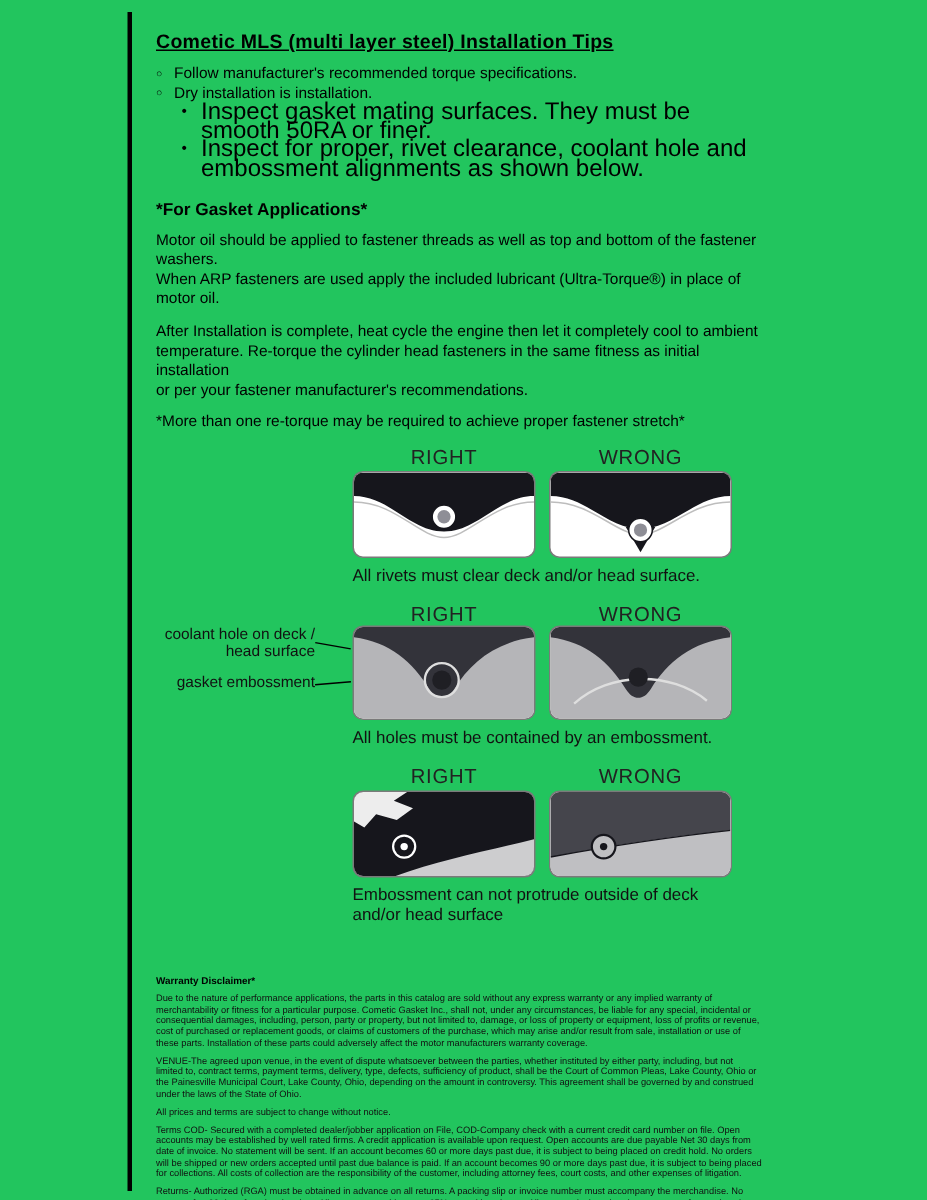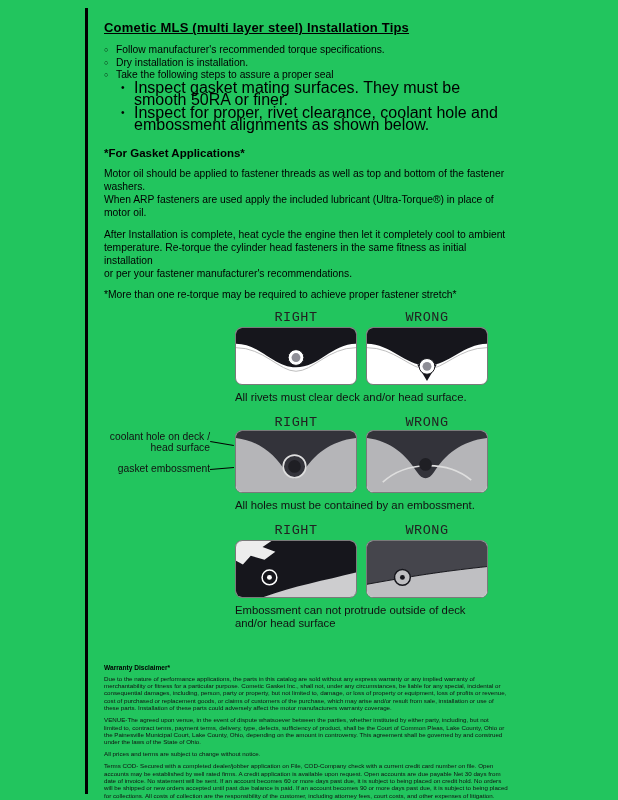--- a/index.html
+++ b/index.html
@@ -13,21 +13,21 @@
 
   .bullet { font-size:10.3px; line-height:12.5px; padding-left:12px; position:relative; }
   .bullet::before { content:"○"; position:absolute; left:0; top:0; font-size:7px; line-height:12.5px; }
   .sub-bullet { font-size:16px; line-height:12.5px; padding-left:30px; position:relative; }
   .sub-bullet::before { content:"•"; position:absolute; left:17px; top:0; font-size:10.3px; }
 
   .diesel-heading { font-size:11.5px; font-weight:bold; margin:15px 0 8px; }
   .para { font-size:10.3px; line-height:13px; margin-bottom:9px; }
   .note { font-size:10.3px; margin-top:5px; }
 
-  .diagram-labels { display:flex; gap:9px; margin-left:131px;font-family:Liberation Mono, monospace; }
+  .diagram-labels { display:flex; gap:9px; margin-left:131px; }
   .diagram-labels .dlabel { width:122px; text-align:center; font-size:13.5px; color:#222; letter-spacing:.5px; }
   .row1 .diagram-labels { margin-top:10px; }
   .row2 .diagram-labels { margin-top:11px; }
   .row3 .diagram-labels { margin-top:11px; }
 
   .boxes { display:flex; gap:9px; margin-left:131px; margin-top:2px; }
   .dbox { width:122px; border:1px solid #7a7a7a; border-radius:7px; overflow:hidden; background:#fff; }
   .dbox svg { display:block; width:100%; height:auto; }
 
   .caption { font-size:11.3px; color:#111; margin:6px 0 0 131px; width:262px; line-height:13px; }
@@ -50,21 +50,20 @@
 <div class="page">
   <div class="left-rule"></div>
 
   <div class="content">
 
     <div class="title">Cometic MLS (multi layer steel) Installation Tips</div>
 
     <div>
       <div class="bullet">Follow manufacturer's recommended torque specifications.</div>
       <div class="bullet">Dry installation is installation.</div>
-      <div class="bullet">Take the following steps to assure a proper seal</div>
       <div class="sub-bullet">Inspect gasket mating surfaces.  They must be smooth 50RA or finer.</div>
       <div class="sub-bullet">Inspect for proper, rivet clearance, coolant hole and embossment alignments as shown below.</div>
     </div>
 
     <div class="diesel-heading">*For Gasket Applications*</div>
 
     <div class="para">
       <div>Motor oil should be applied to fastener threads as well as top and bottom of the fastener washers.</div>
       <div>When ARP fasteners are used apply the included lubricant (Ultra-Torque®) in place of motor oil.</div>
     </div>

